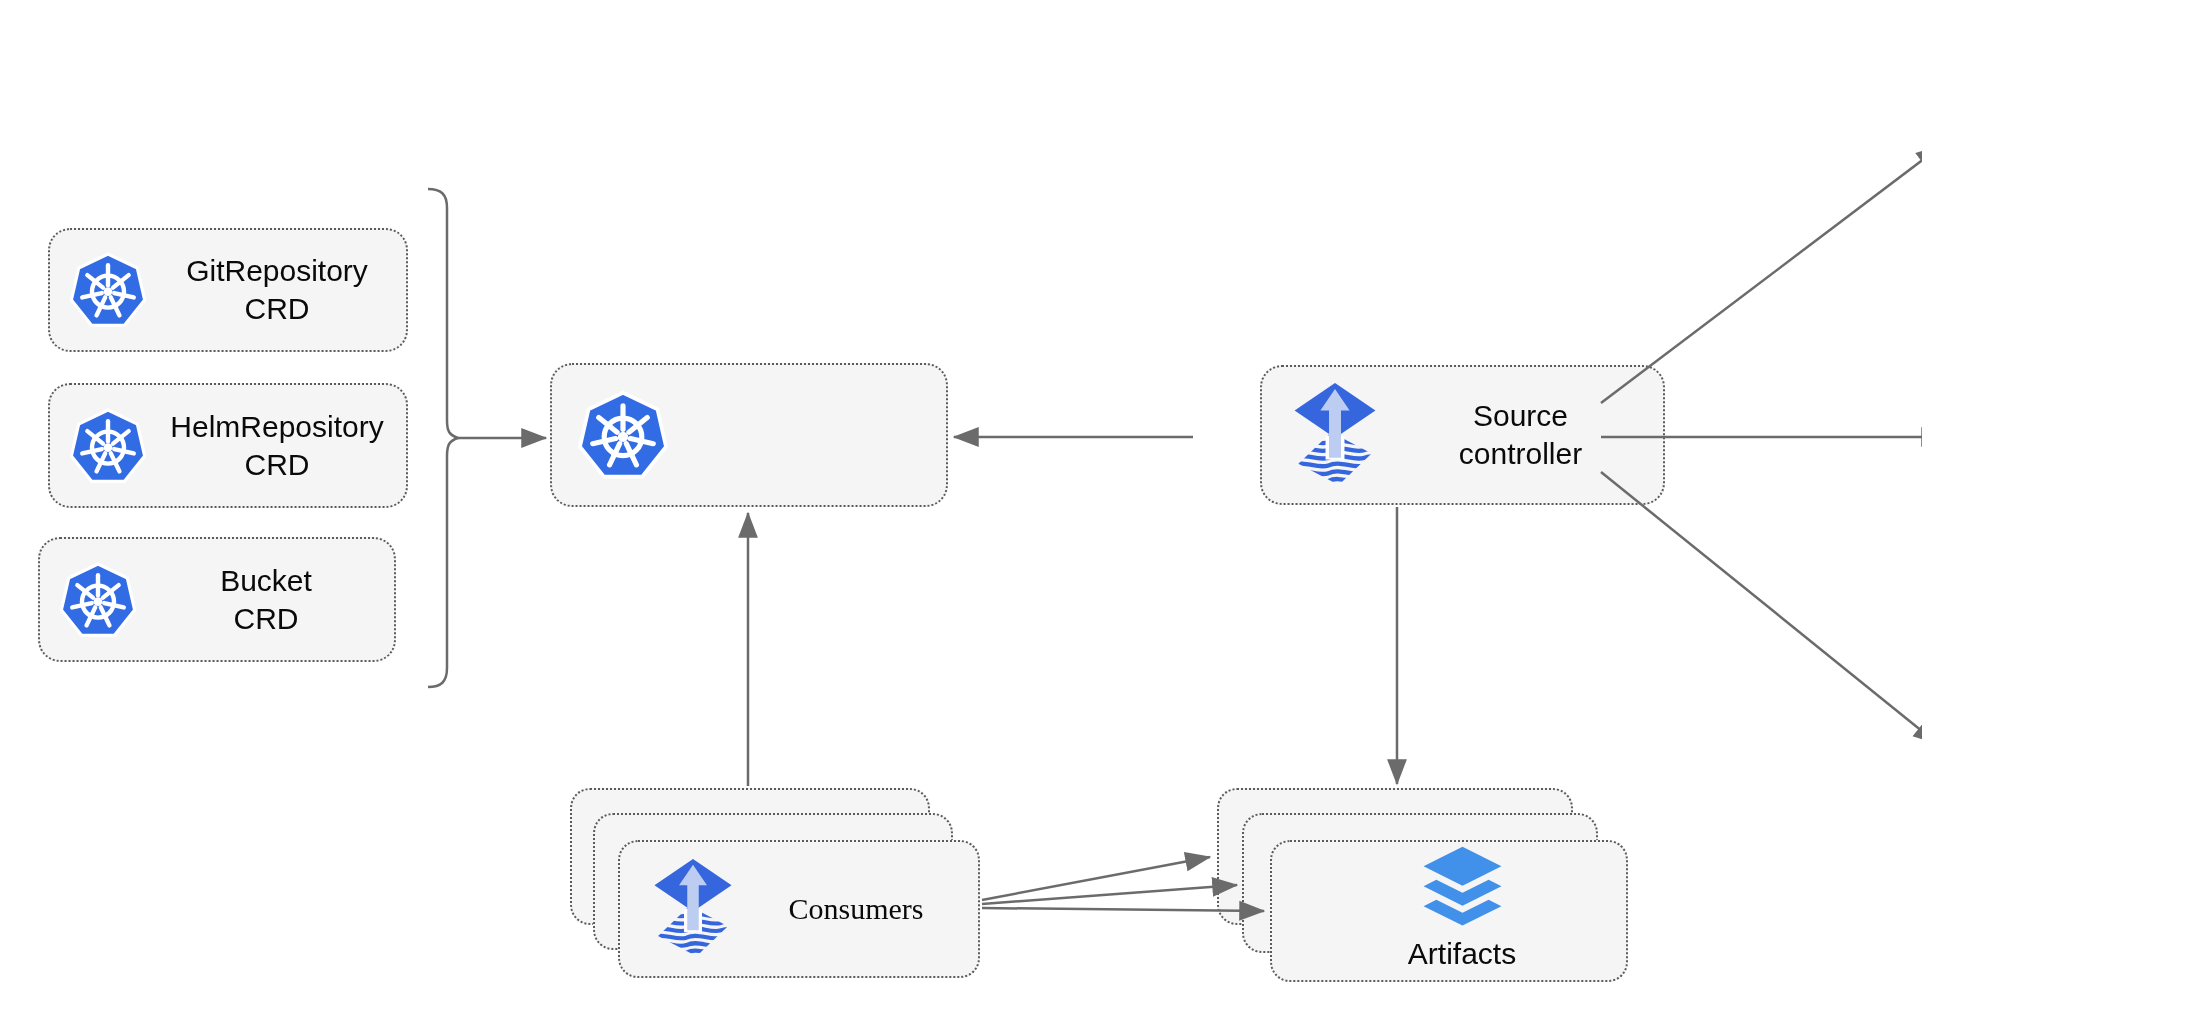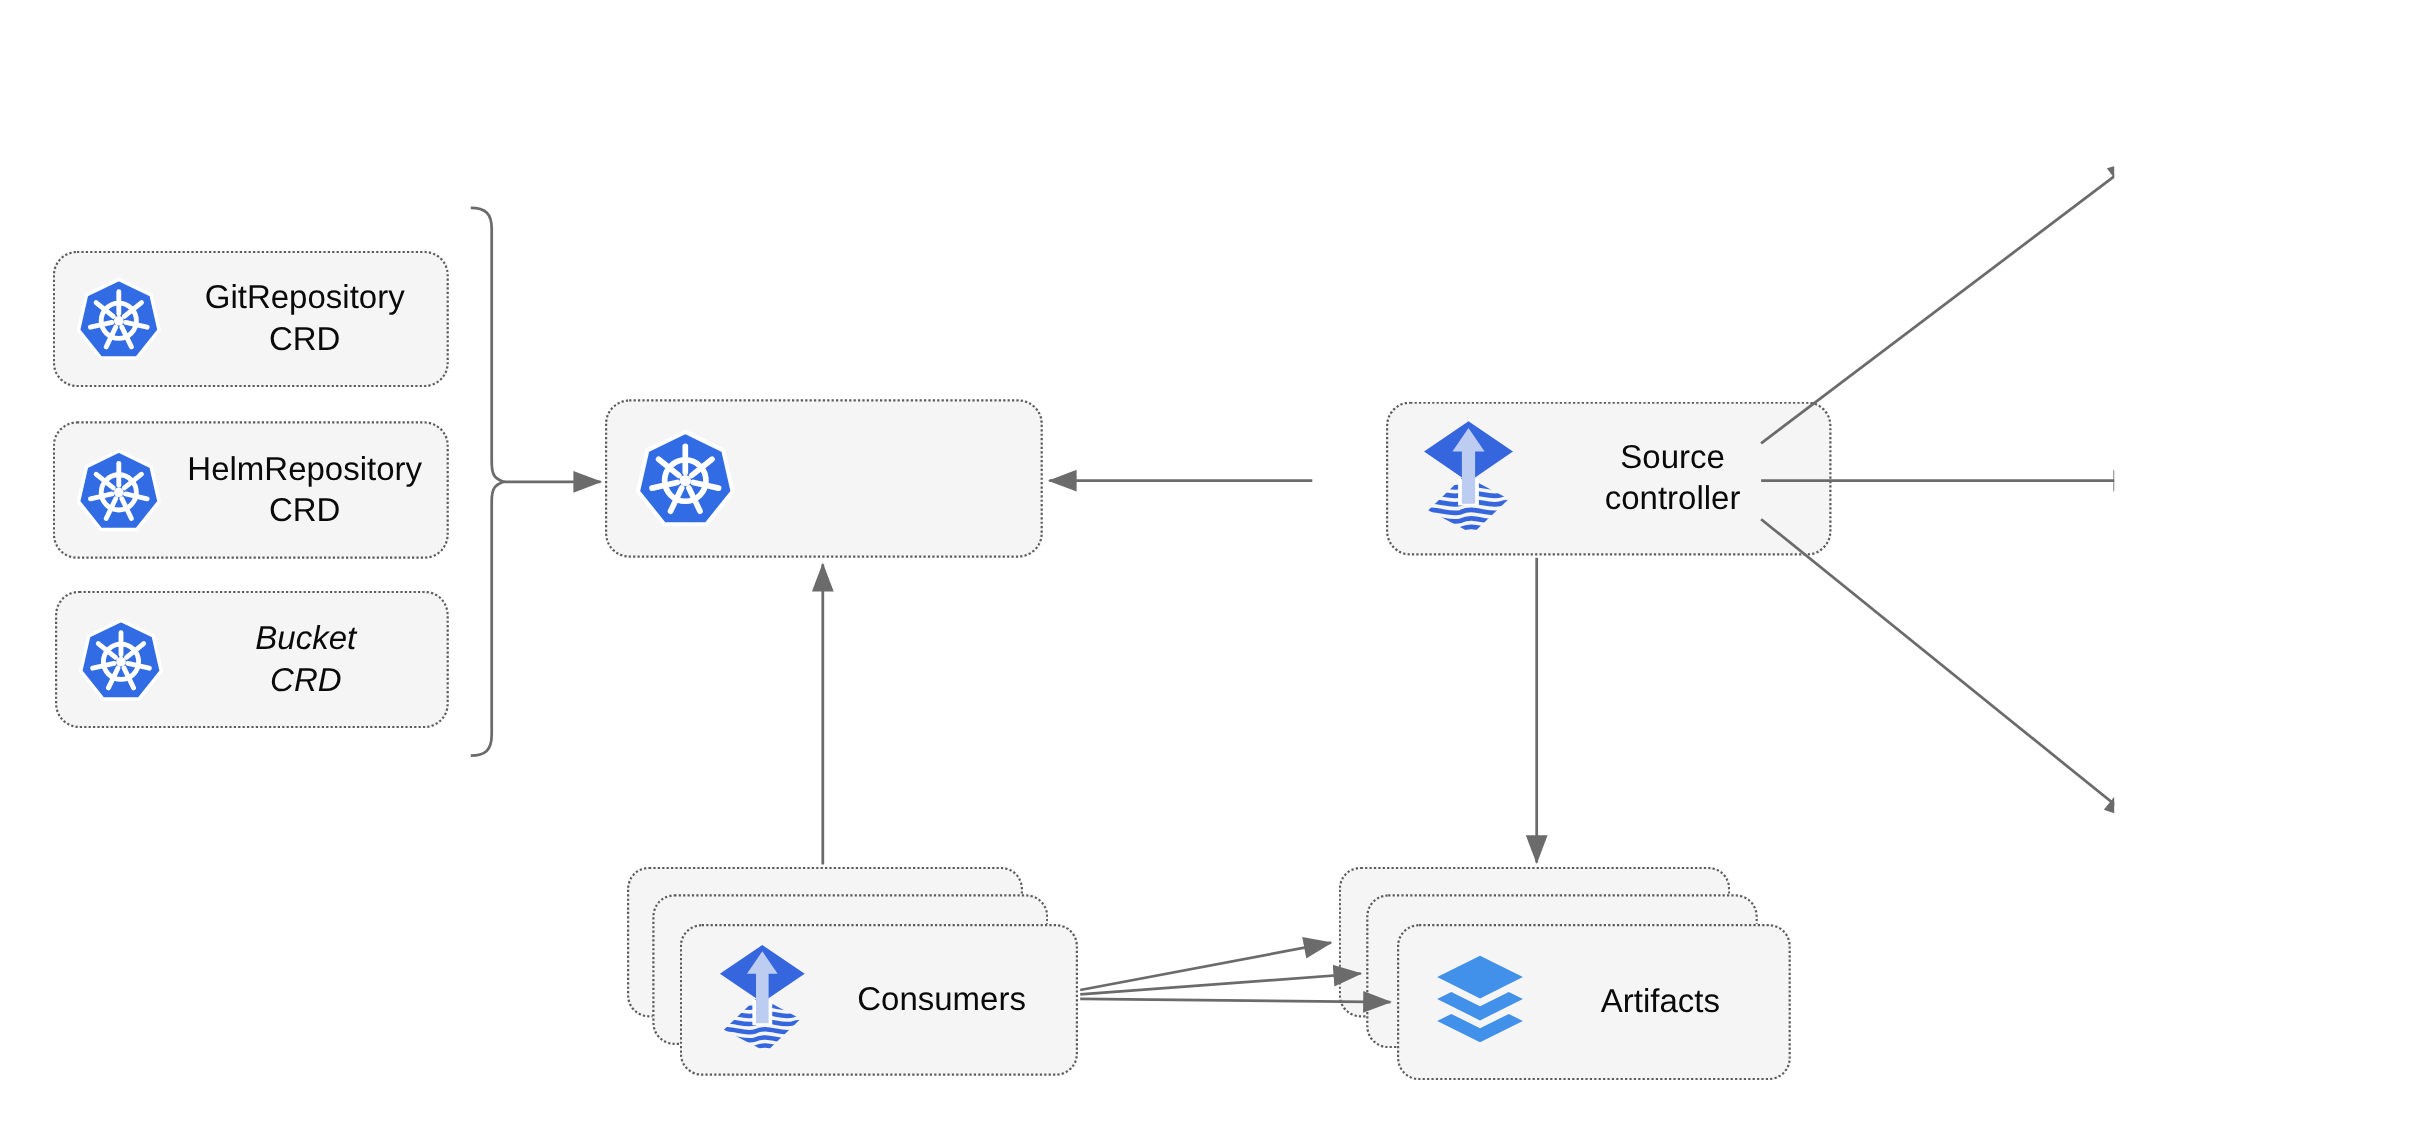--- a/index.html
+++ b/index.html
@@ -46,29 +46,29 @@
     position:absolute;box-sizing:border-box;border-radius:50%;
     border:3px dashed var(--circle-border);
     background-color:var(--circle-fill);
     background-image:radial-gradient(#efe8dc 1.2px, transparent 1.3px);
     background-size:9px 9px;
     display:flex;align-items:center;justify-content:center;
   }
   
   #n-gitrepo  {left:48px;  top:228px; width:360px; height:124px; padding-left:18px;}
   #n-helmrepo {left:48px;  top:383px; width:360px; height:125px; padding-left:18px;justify-content:space-between;}
-  #n-bucket   {left:50px;  top:537px; width:358px; height:125px; padding-left:18px;font-style:italic;}
+  #n-bucket   {left:38px;  top:537px; width:358px; height:125px; padding-left:18px;}
   #n-k8sapi   {left:550px; top:363px; width:398px; height:144px; padding-left:24px;}
   #n-source   {left:1260px;top:365px; width:405px; height:140px; padding-left:30px;}
   #consumers-back {left:570px; top:788px; width:360px; height:137px;}
   #consumers-mid  {left:593px; top:813px; width:360px; height:137px;}
-  #consumers-front{left:618px; top:840px; width:362px; height:138px; display:flex;align-items:center;padding-left:32px;}
+  #consumers-front{left:618px; top:840px; width:362px; height:138px; display:flex;align-items:center;padding-left:32px;font-family:Liberation Serif, serif;}
   #artifacts-back {left:1217px;top:788px; width:356px; height:137px;}
   #artifacts-mid  {left:1242px;top:813px; width:356px; height:140px;}
-  #artifacts-front{left:1270px;top:840px; width:358px; height:142px; display:flex;align-items:center;padding-left:26px;}
+  #artifacts-front{left:1270px;top:840px; width:358px; height:142px; display:flex;align-items:center;padding-left:26px;flex-direction:column;}
   #consumers-front .lbl,#artifacts-front .lbl{
     flex:1;text-align:center;font-size:30px;color:var(--label-text);
   }
   #c-git {left:1952px;top:43px; width:196px;height:196px;}
   #c-helm{left:1953px;top:333px;width:200px;height:200px;}
   #c-s3  {left:1952px;top:652px;width:200px;height:200px;}
   #edges-svg{position:absolute;left:0;top:0;z-index:10;pointer-events:none;}
   .edge{stroke:var(--arrow-gray);stroke-width:2.5;fill:none;}
 </style>
 </head>

